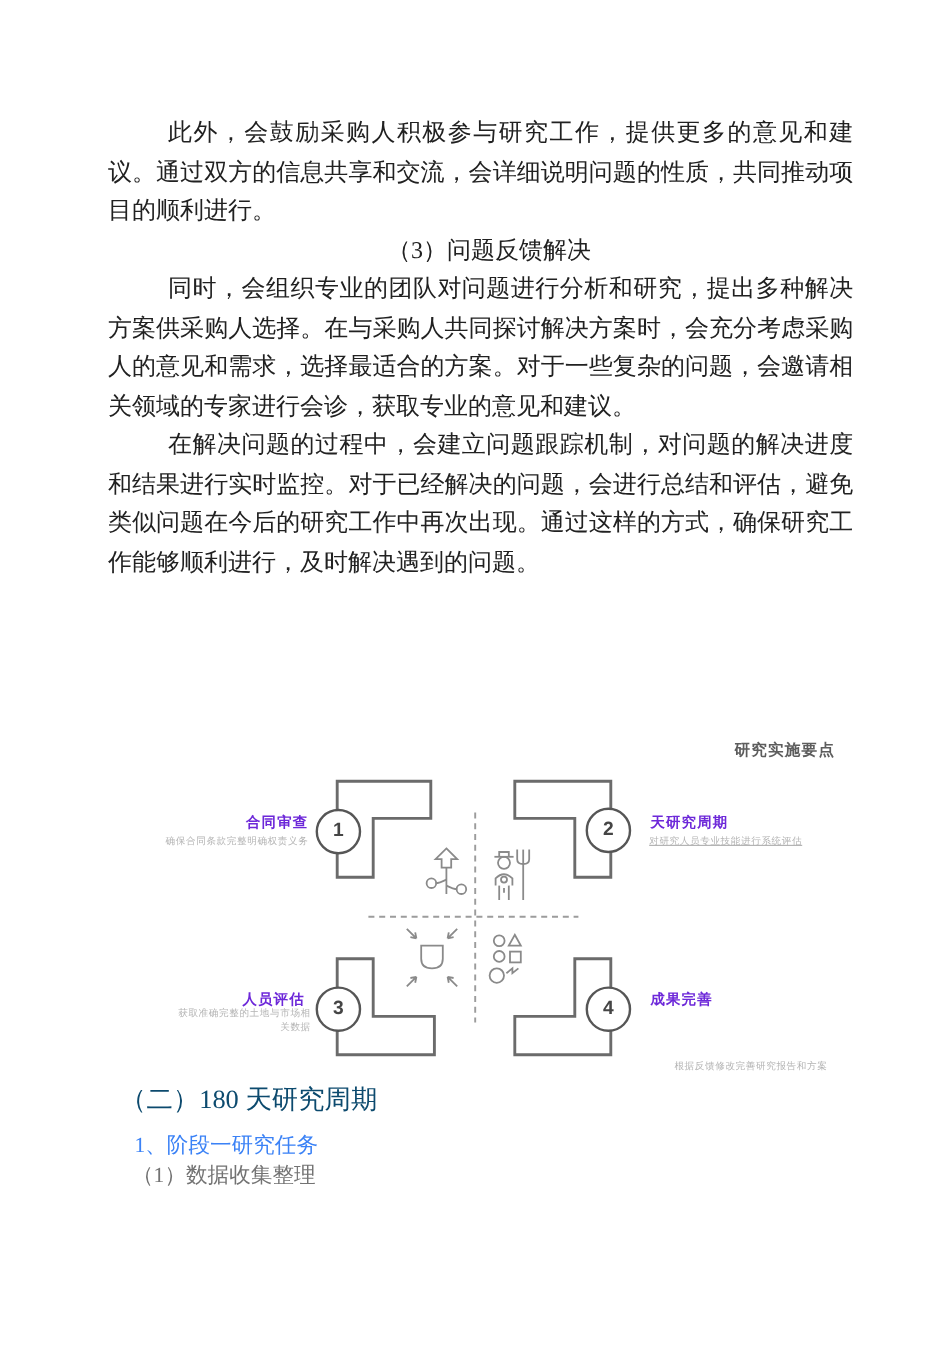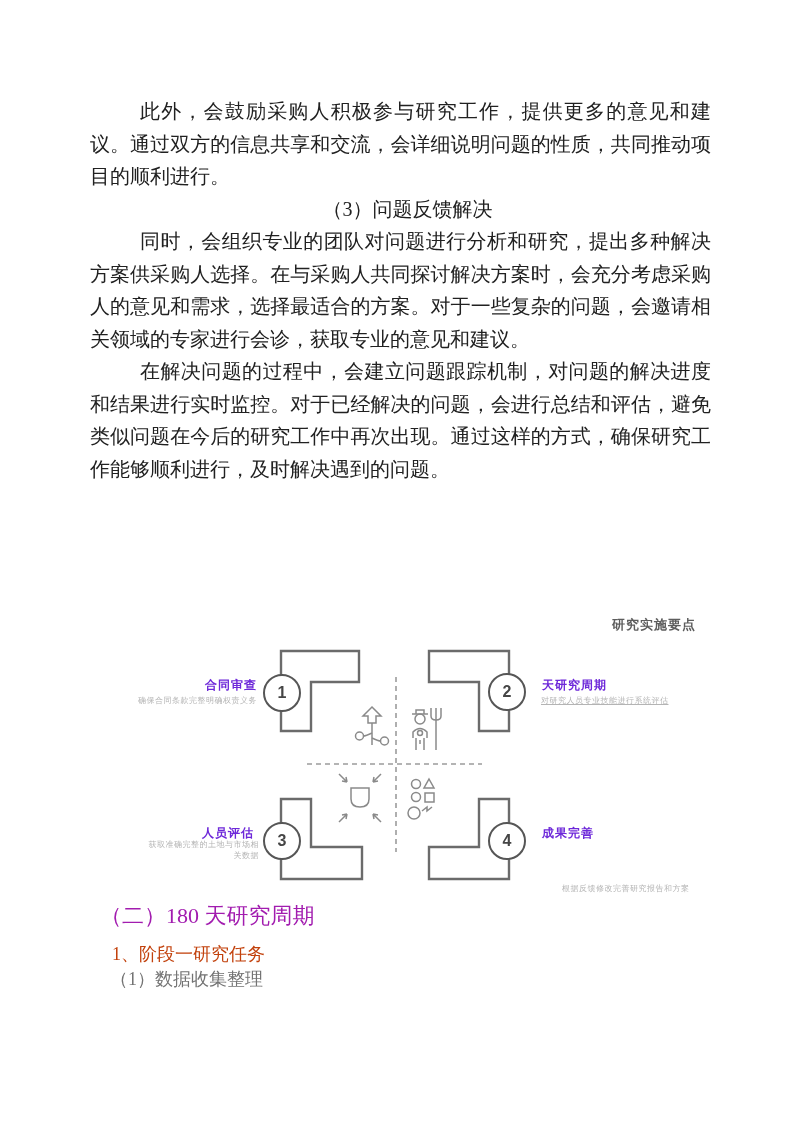--- a/index.html
+++ b/index.html
@@ -31,22 +31,22 @@
   }
   .c1{left:167px;top:60px;}  .c2{left:392px;top:59px;}
   .c3{left:167px;top:208px;} .c4{left:392px;top:208px;}
   .node-label{position:absolute;font-size:12px;font-weight:bold;color:#6d28d9;letter-spacing:1px;white-space:nowrap;}
   .node-desc{position:absolute;font-size:8px;color:#b4b4b4;white-space:nowrap;letter-spacing:0.5px;text-align:right;}
   .l1{right:439px;top:63px;}  .d1{right:439px;top:81px;}
   .l2{left:446px;top:63px;}   .d2{left:445px;top:81px;text-decoration:underline;}
   .l3{right:442px;top:211px;} .d3{right:437px;top:225px;white-space:normal;width:118px;line-height:11px;}
   .l4{left:446px;top:211px;}  .d4{left:466px;top:229px;margin-top:40px;}
   
-  .h2x{position:absolute;left:100px;top:901px;font-size:22px;color:#a21caf;}
-  .h3x{position:absolute;left:112px;top:942px;font-size:18px;color:#c2410c;}
+  .h2x{position:absolute;left:100px;top:901px;font-size:22px;color:#0c4a6e;}
+  .h3x{position:absolute;left:112px;top:942px;font-size:18px;color:#3b82f6;}
   .h4x{position:absolute;left:110px;top:967px;font-size:18px;color:#737373;}
 </style>
 </head>
 <body>
 
 <div class="page">
 
   <div class="content">
     <p>此外，会鼓励采购人积极参与研究工作，提供更多的意见和建议。通过双方的信息共享和交流，会详细说明问题的性质，共同推动项目的顺利进行。</p>
     <p class="h-inline">（3）问题反馈解决</p>

